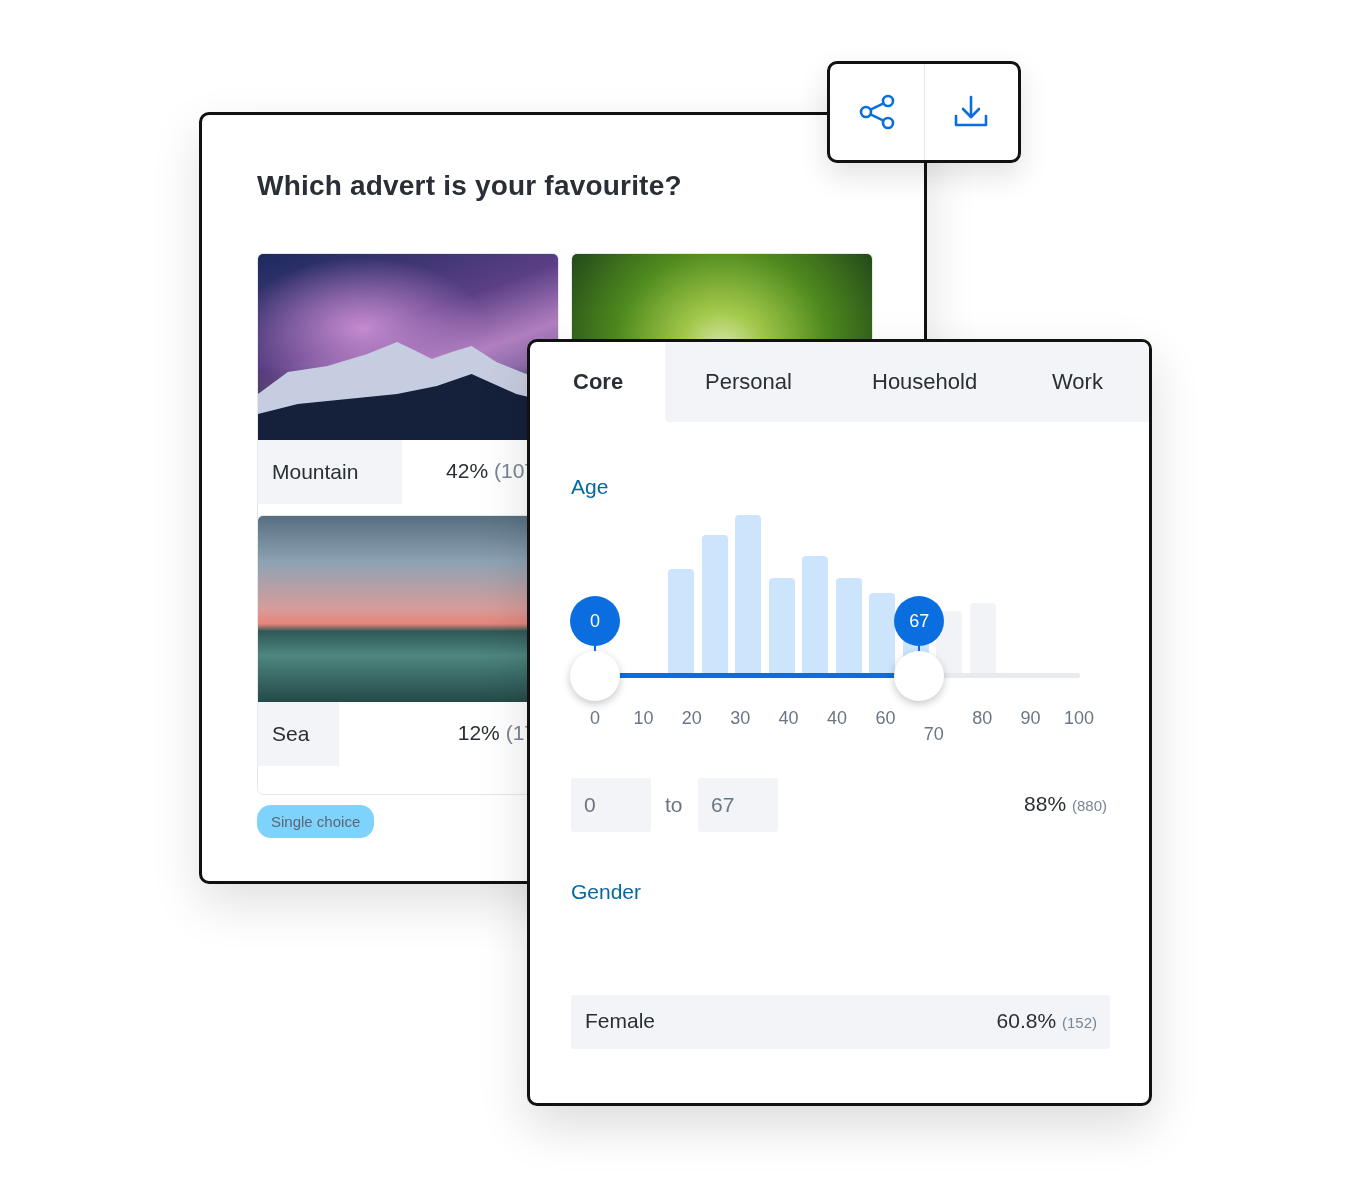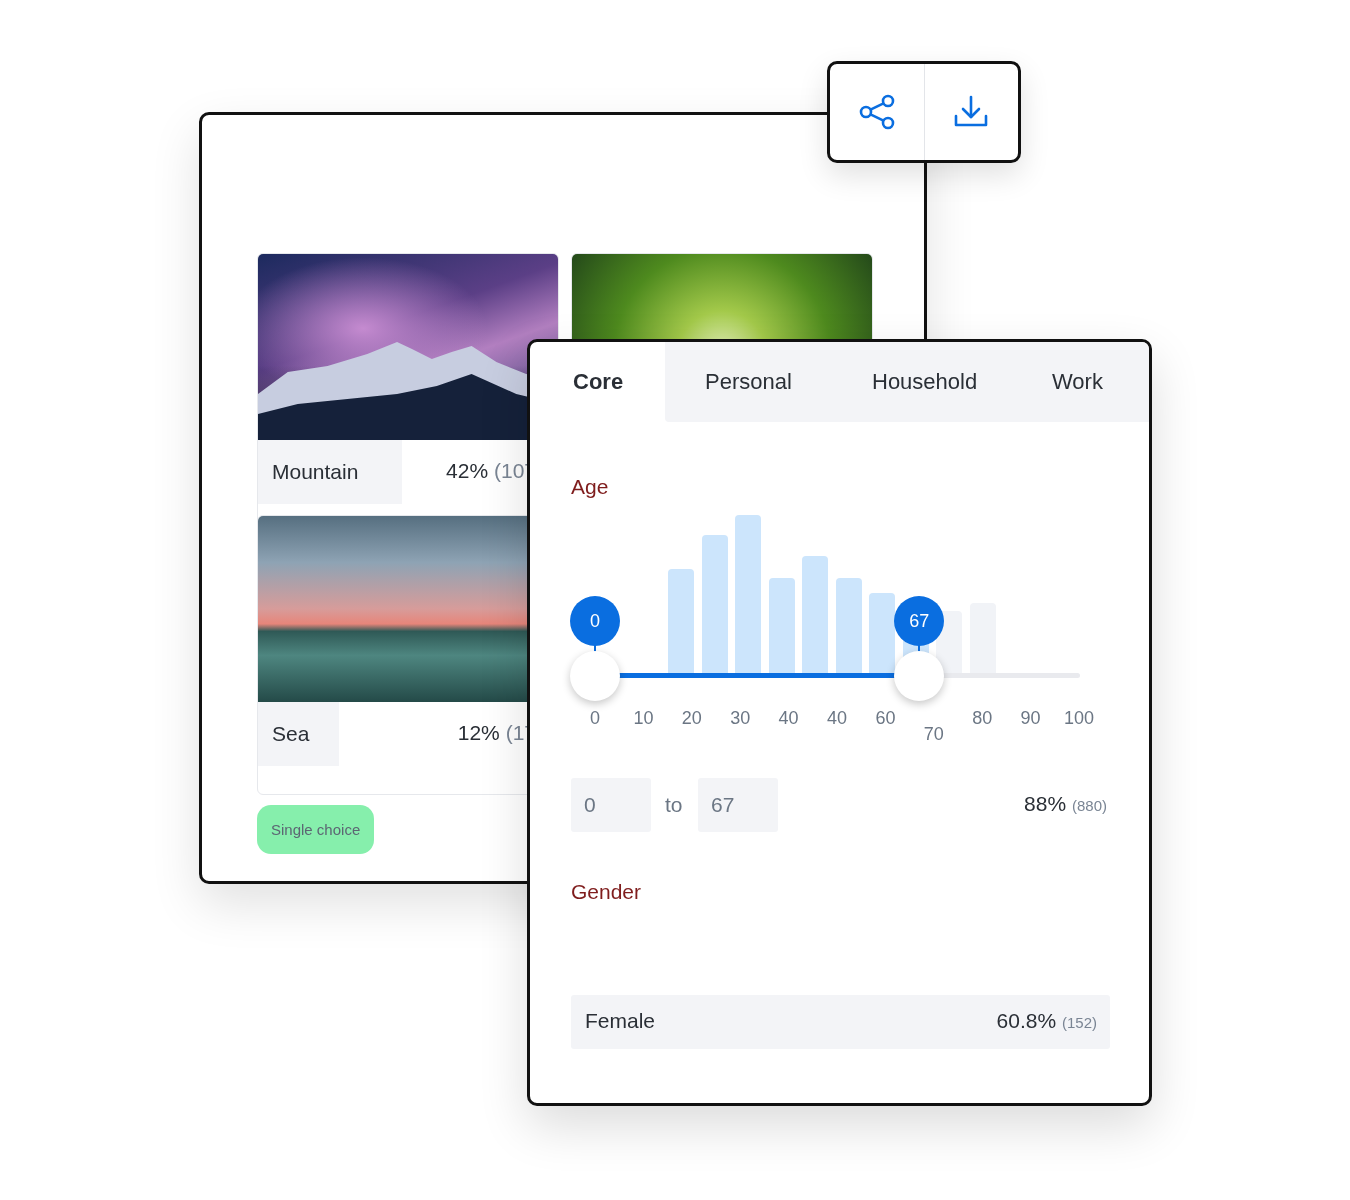--- a/index.html
+++ b/index.html
@@ -26,41 +26,41 @@
   .img-mountain { background:
       linear-gradient(180deg, rgba(0,0,0,0) 60%, rgba(10,18,35,0.95) 100%),
       radial-gradient(ellipse at 35% 40%, #c58bd0 0%, rgba(197,139,208,0) 45%),
       linear-gradient(160deg, #1c2a5e 0%, #5b3f86 40%, #b27fc0 60%, #2c3a72 100%); }
   .mtn-shape { position: absolute; left: 0; bottom: 0; width: 100%; height: 100%; }
   .img-forest { background:
       radial-gradient(circle at 50% 55%, #e8f5c2 0%, #a3c94a 25%, #4e8a1e 60%, #24491a 100%); }
   .img-sea { background:
       linear-gradient(180deg, #566f80 0%, #8ea3b4 25%, #d79c9a 50%, #e7857a 58%, #2f5956 62%, #4e8680 75%, #244a48 100%); }
 
-  .single-badge { position: absolute; left: 55px; top: 690px; padding: 16px 14px; background: #86efac; border-radius: 14px; font-size: 15px; color: #5c6673; }
+  .single-badge { position: absolute; left: 55px; top: 690px; padding: 8px 14px; background: #7dd3fc; border-radius: 14px; font-size: 15px; color: #5c6673; }
 
   .action-box {
     position: absolute; left: 827px; top: 61px; width: 194px; height: 102px;
     background: #fff; border: 3.5px solid #111; border-radius: 10px; display: flex;
     box-shadow: 0 12px 30px rgba(0,0,0,0.12);
   }
   .action-btn { flex: 1; display: flex; align-items: center; justify-content: center; cursor: pointer; }
   .action-btn + .action-btn { border-left: 1px solid #e3e5e9; }
 
   .demo-card {
     position: absolute; left: 527px; top: 339px; width: 625px; height: 767px;
     background: #fff; border: 3.5px solid #111; border-radius: 10px; overflow: hidden;
     box-shadow: 0 20px 50px rgba(0,0,0,0.14);
   }
   .tabs { position: absolute; left: 0; top: 0; width: 100%; height: 80px; }
   .tab-strip-bg { position: absolute; left: 135px; top: 0; right: 0; height: 80px; background: #f3f4f7; border-bottom-left-radius: 4px; }
   .tab { position: absolute; top: 27px; font-size: 22px; color: #2a2f36; cursor: pointer; }
   .tab.active { font-weight: bold; }
 
-  .section-label { position: absolute; left: 41px; font-size: 21px; color: #7f1d1d; }
+  .section-label { position: absolute; left: 41px; font-size: 21px; color: #0369a1; }
 
   .hist { position: absolute; left: 0; top: 0; width: 100%; height: 100%; pointer-events: none; }
   .bar { position: absolute; width: 26px; border-radius: 4px 4px 0 0; }
   .track { position: absolute; left: 65px; top: 331px; width: 485px; height: 5px; background: #e9eaee; border-radius: 3px; }
   .track-fill { position: absolute; top: 331px; height: 5px; background: #0a6ee0; }
   .knob { position: absolute; width: 50px; height: 50px; border-radius: 50%; background: #fff; box-shadow: 0 3px 8px rgba(0,0,0,0.22); cursor: grab; }
   .bubble { position: absolute; width: 50px; height: 50px; border-radius: 50%; background: #0a6ee0; color: #fff; font-size: 18px; display: flex; align-items: center; justify-content: center; }
   .stem { position: absolute; width: 2px; height: 10px; background: #0a6ee0; }
   .tick { position: absolute; top: 366px; font-size: 18px; color: #6b7684; transform: translateX(-50%); }
 
@@ -72,20 +72,21 @@
   .gender-row { position: absolute; left: 41px; width: 539px; height: 54px; background: #f3f4f7; border-radius: 3px; cursor: pointer; }
   .gender-label { position: absolute; left: 14px; top: 14px; font-size: 21px; color: #2a2f36; }
   .gender-val { position: absolute; right: 13px; top: 14px; font-size: 21px; color: #2a2f36; white-space: nowrap; }
 </style>
 </head>
 <body>
 
 <div class="connector-v"></div>
 
 <div class="survey-card">
+  <div class="survey-title">Which advert is your favourite?</div>
 
   <div class="option-card" style="left:55px;top:138px;">
     <div class="opt-img img-mountain">
       <svg class="mtn-shape" viewBox="0 0 302 186" preserveAspectRatio="none">
         <polygon points="0,140 30,118 70,112 110,100 140,88 155,95 175,105 195,98 215,92 240,108 270,120 302,125 302,186 0,186" fill="#c7cde0"></polygon>
         <polygon points="0,160 40,150 90,145 140,140 180,132 215,120 260,140 302,150 302,186 0,186" fill="#15213a"></polygon>
       </svg>
     </div>
     <div class="opt-foot">
       <div class="opt-fill" style="width:48%"></div>

